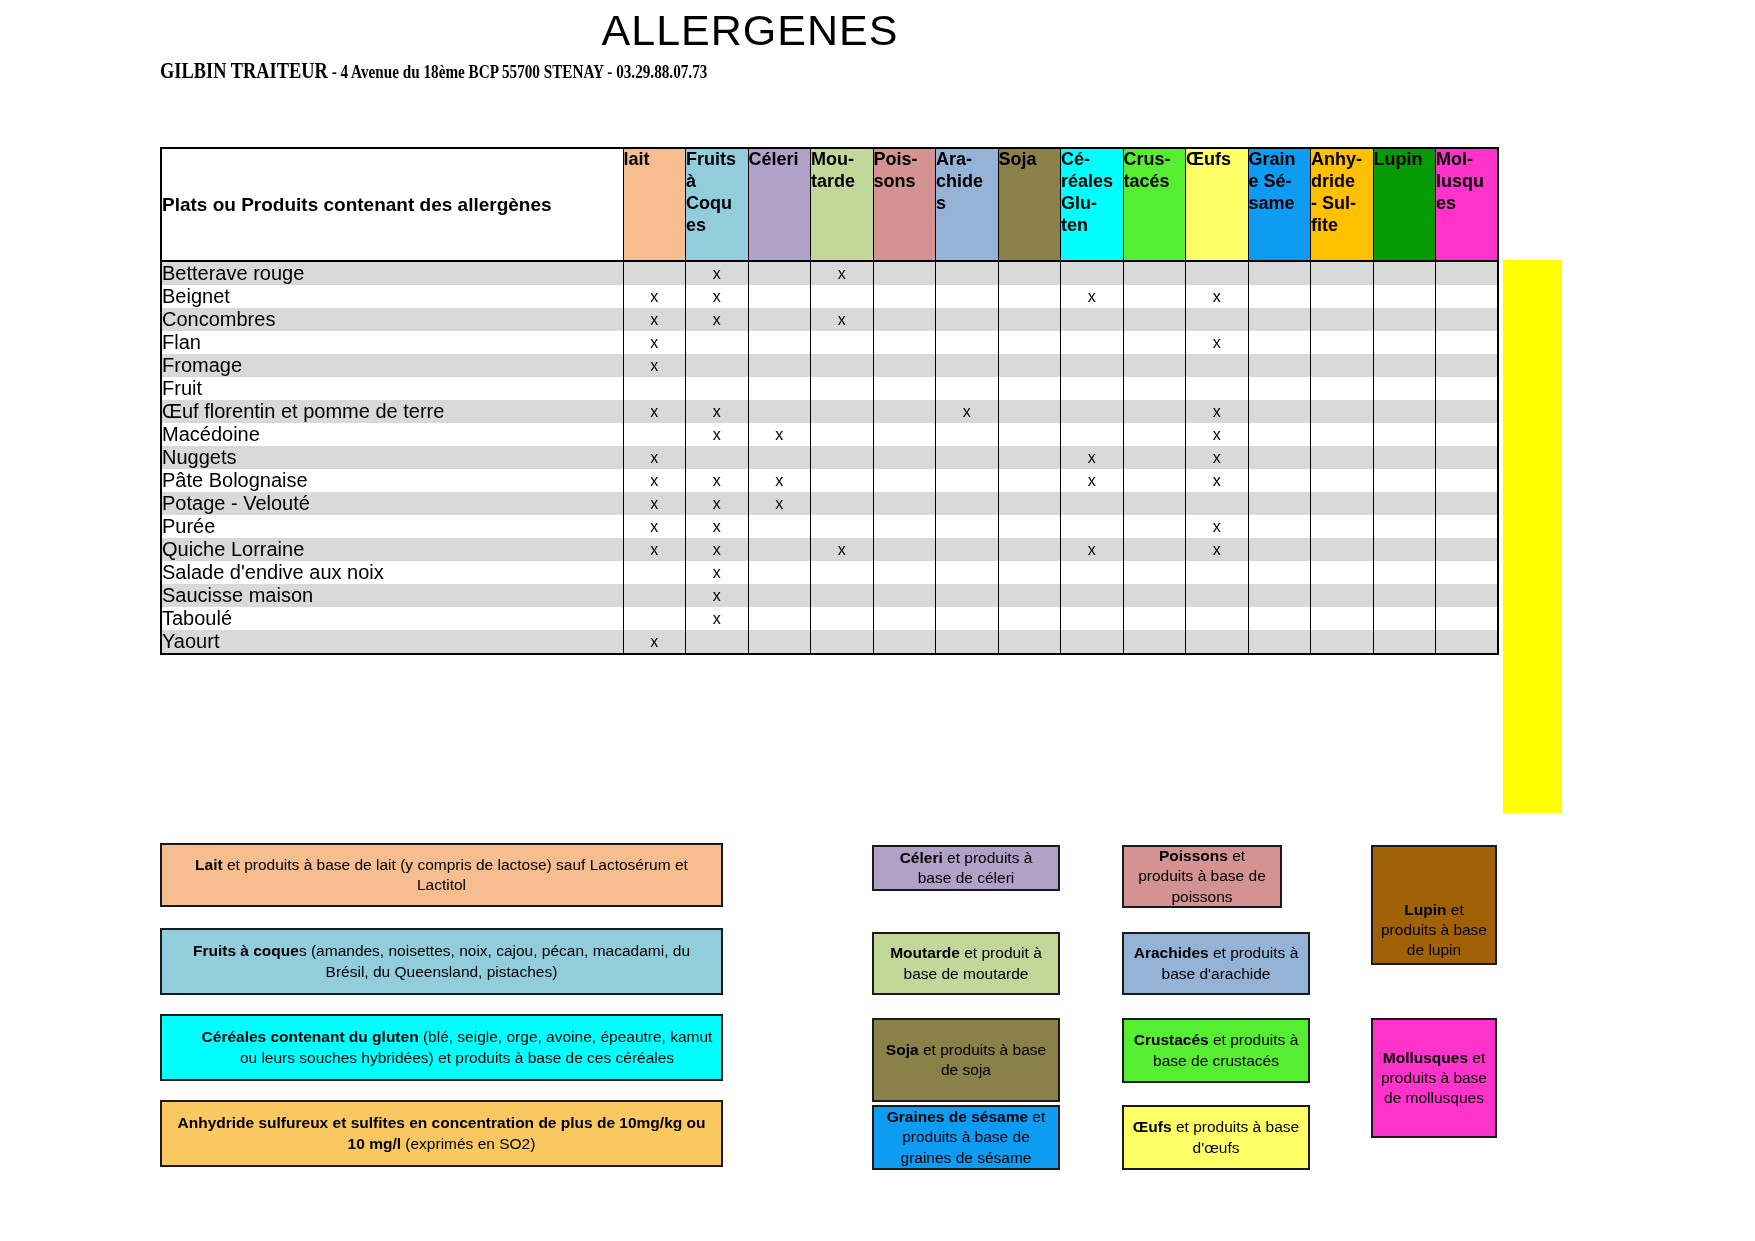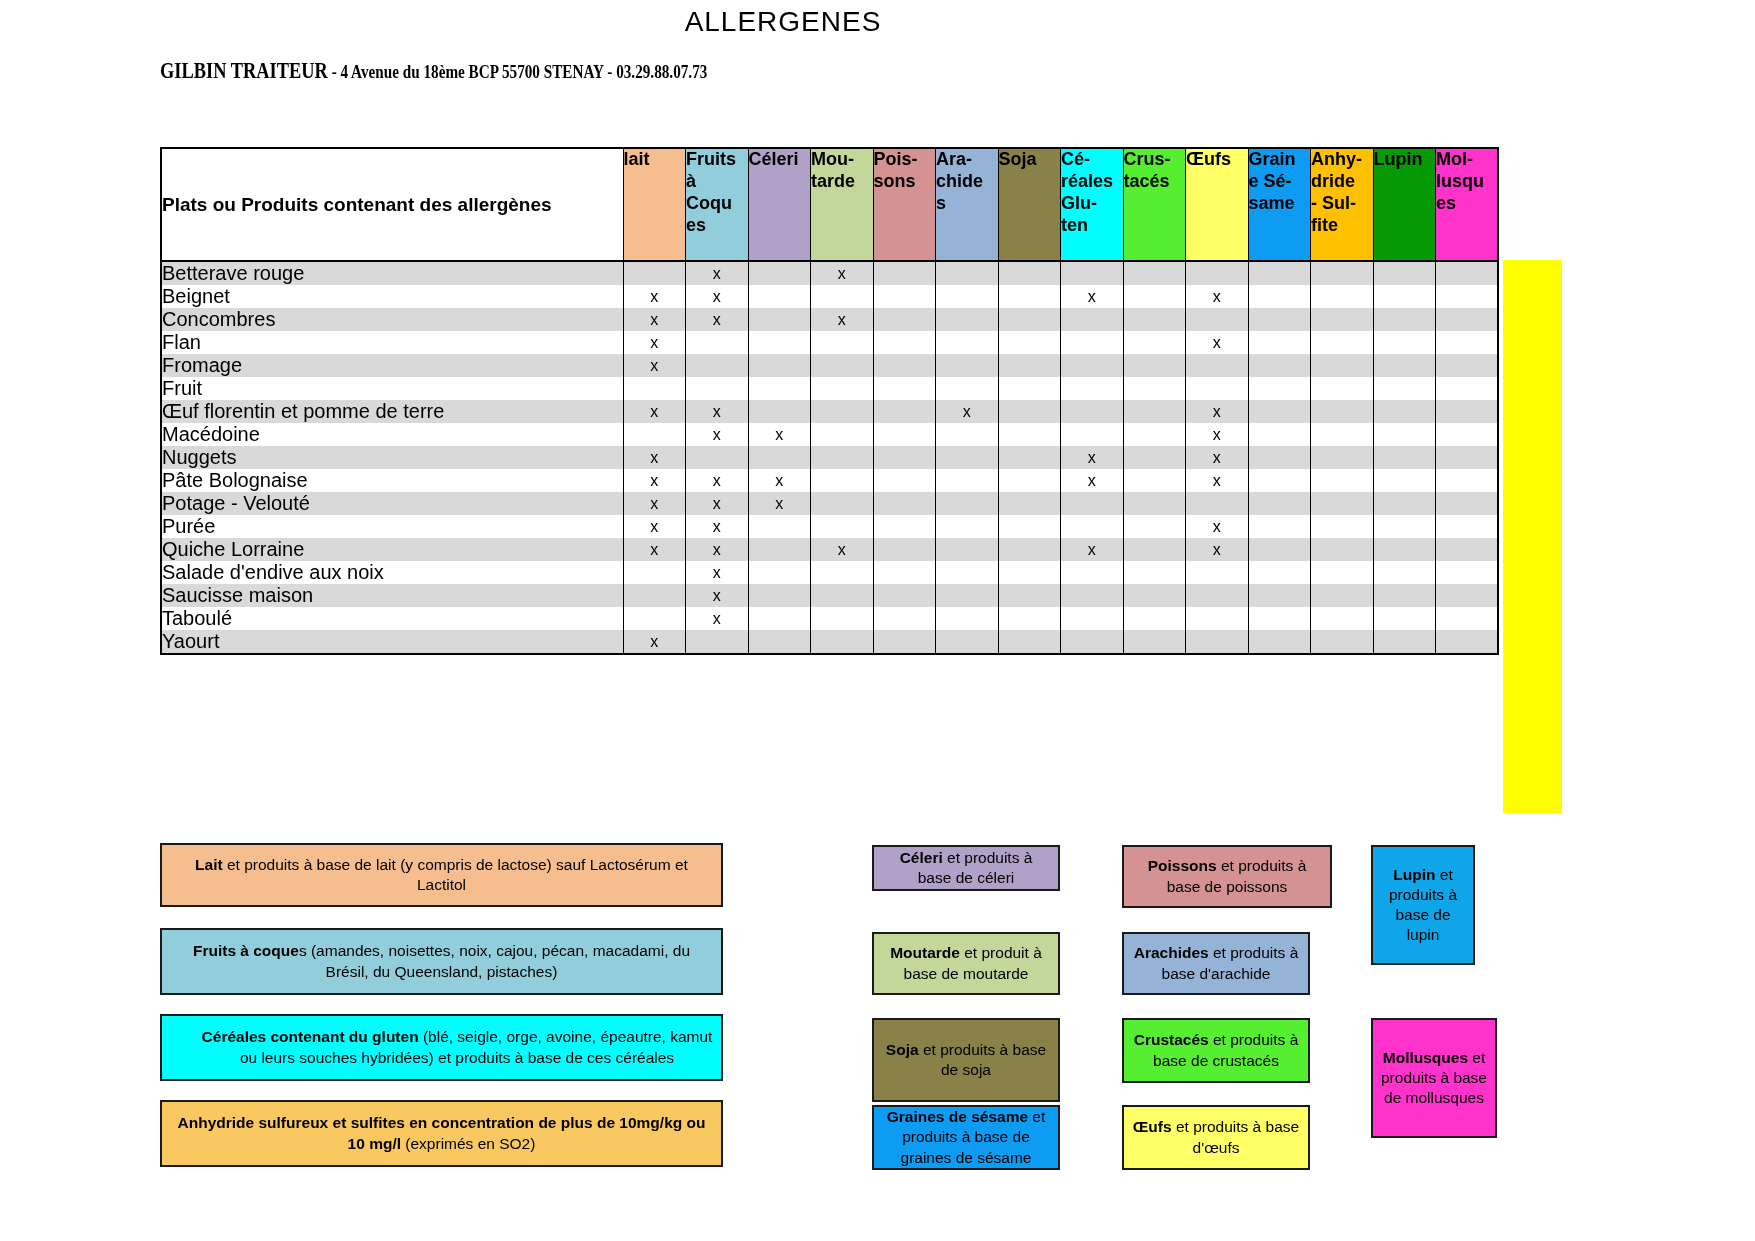--- a/index.html
+++ b/index.html
@@ -1,20 +1,20 @@
 <!DOCTYPE html>
 <html><head>
 <meta charset="utf-8">
 <style>
   html,body{margin:0;padding:0;background:#fff;}
   .page{position:relative;width:1755px;height:1241px;background:#fff;overflow:hidden;
         font-family:"Liberation Sans",sans-serif;color:#000;}
 
   .title{position:absolute;left:0;top:6px;width:1500px;text-align:center;
-         font-size:28px;letter-spacing:1px;font-family:"Liberation Sans",sans-serif;margin-left:33px;}
+         font-size:43px;letter-spacing:1px;font-family:"Liberation Sans",sans-serif;}
 
   .subtitle{position:absolute;left:160px;top:58px;white-space:nowrap;
             font-family:"Liberation Serif",serif;font-weight:bold;
             transform:scaleX(0.8);transform-origin:0 0;}
   .subtitle .company{font-size:23px;}
   .subtitle .address{font-size:19px;}
 
   table.allergens{position:absolute;left:160px;top:147px;border-collapse:collapse;
                   table-layout:fixed;border:2px solid #000;}
   table.allergens th,table.allergens td{box-sizing:border-box;padding:0;}
@@ -417,31 +417,31 @@
     </div>
     <div class="legend-box" style="left: 872px; top: 932px; width: 188px; height: 63px; background: rgb(196, 215, 155);">
       <span><b>Moutarde</b><span> et produit à base de moutarde</span></span>
     </div>
     <div class="legend-box" style="left: 872px; top: 1018px; width: 188px; height: 84px; background: rgb(138, 129, 72);">
       <span><b>Soja</b><span> et produits à base de soja</span></span>
     </div>
     <div class="legend-box" style="left: 872px; top: 1105px; width: 188px; height: 65px; background: rgb(14, 155, 242);">
       <span><b>Graines de sésame</b><span> et produits à base de graines de sésame</span></span>
     </div>
-    <div class="legend-box" style="left: 1122px; top: 845px; width: 210px; height: 63px; background: rgb(212, 147, 146);">
+    <div class="legend-box" style="left: 1122px; top: 845px; width: 160px; height: 63px; background: rgb(212, 147, 146);">
       <span><b>Poissons</b><span> et produits à base de poissons</span></span>
     </div>
     <div class="legend-box" style="left: 1122px; top: 932px; width: 188px; height: 63px; background: rgb(149, 179, 215);">
       <span><b>Arachides</b><span> et produits à base d'arachide</span></span>
     </div>
     <div class="legend-box" style="left: 1122px; top: 1018px; width: 188px; height: 65px; background: rgb(85, 238, 48);">
       <span><b>Crustacés</b><span> et produits à base de crustacés</span></span>
     </div>
     <div class="legend-box" style="left: 1122px; top: 1105px; width: 188px; height: 65px; background: rgb(255, 255, 102);">
       <span><b>Œufs</b><span> et produits à base d'œufs</span></span>
     </div>
-    <div class="legend-box" style="left: 1371px; top: 845px; width: 104px; height: 120px; background: #0ea5e9;">
+    <div class="legend-box" style="left: 1371px; top: 845px; width: 126px; height: 120px; background: #a16207; align-items: flex-end;">
       <span><b>Lupin</b><span> et produits à base de lupin</span></span>
     </div>
     <div class="legend-box" style="left: 1371px; top: 1018px; width: 126px; height: 120px; background: rgb(255, 51, 204);">
       <span><b>Mollusques</b><span> et produits à base de mollusques</span></span>
     </div>
   </div>
 
 </body></html>

